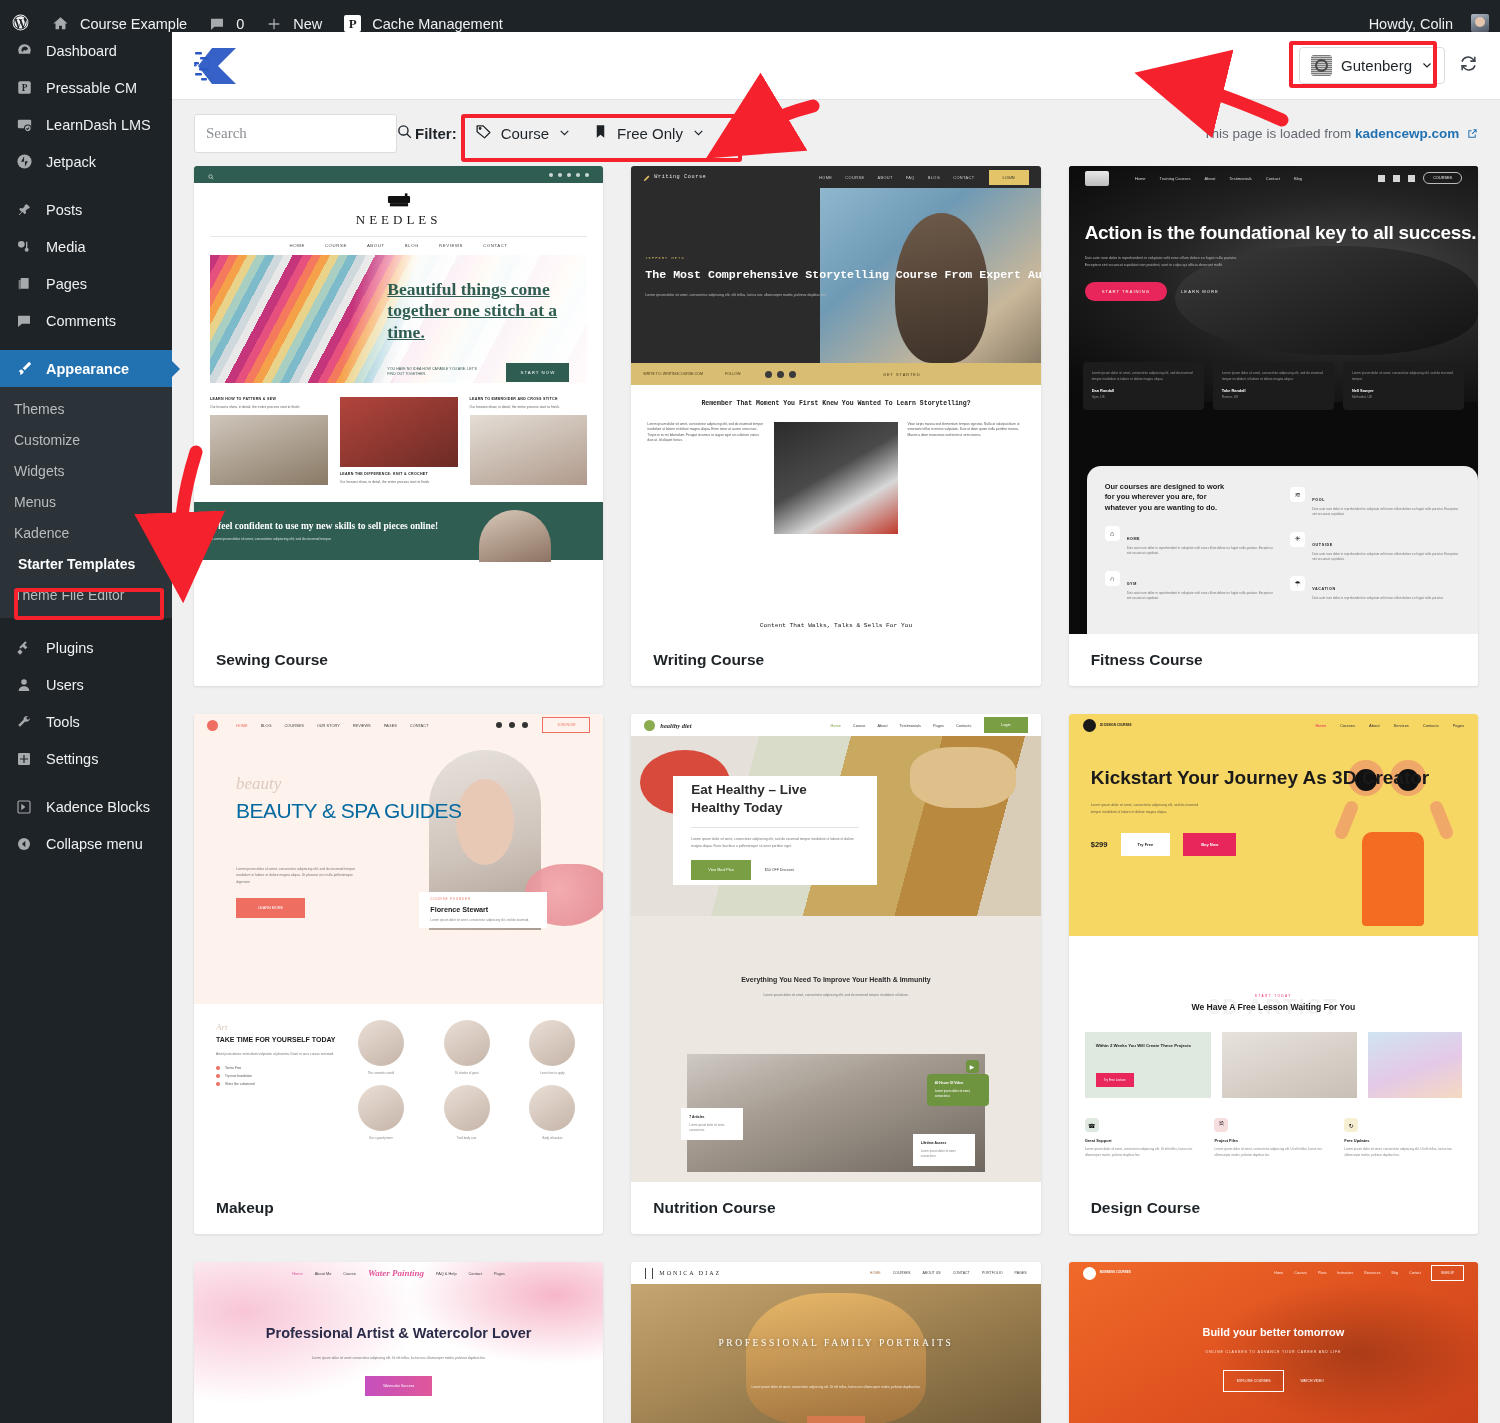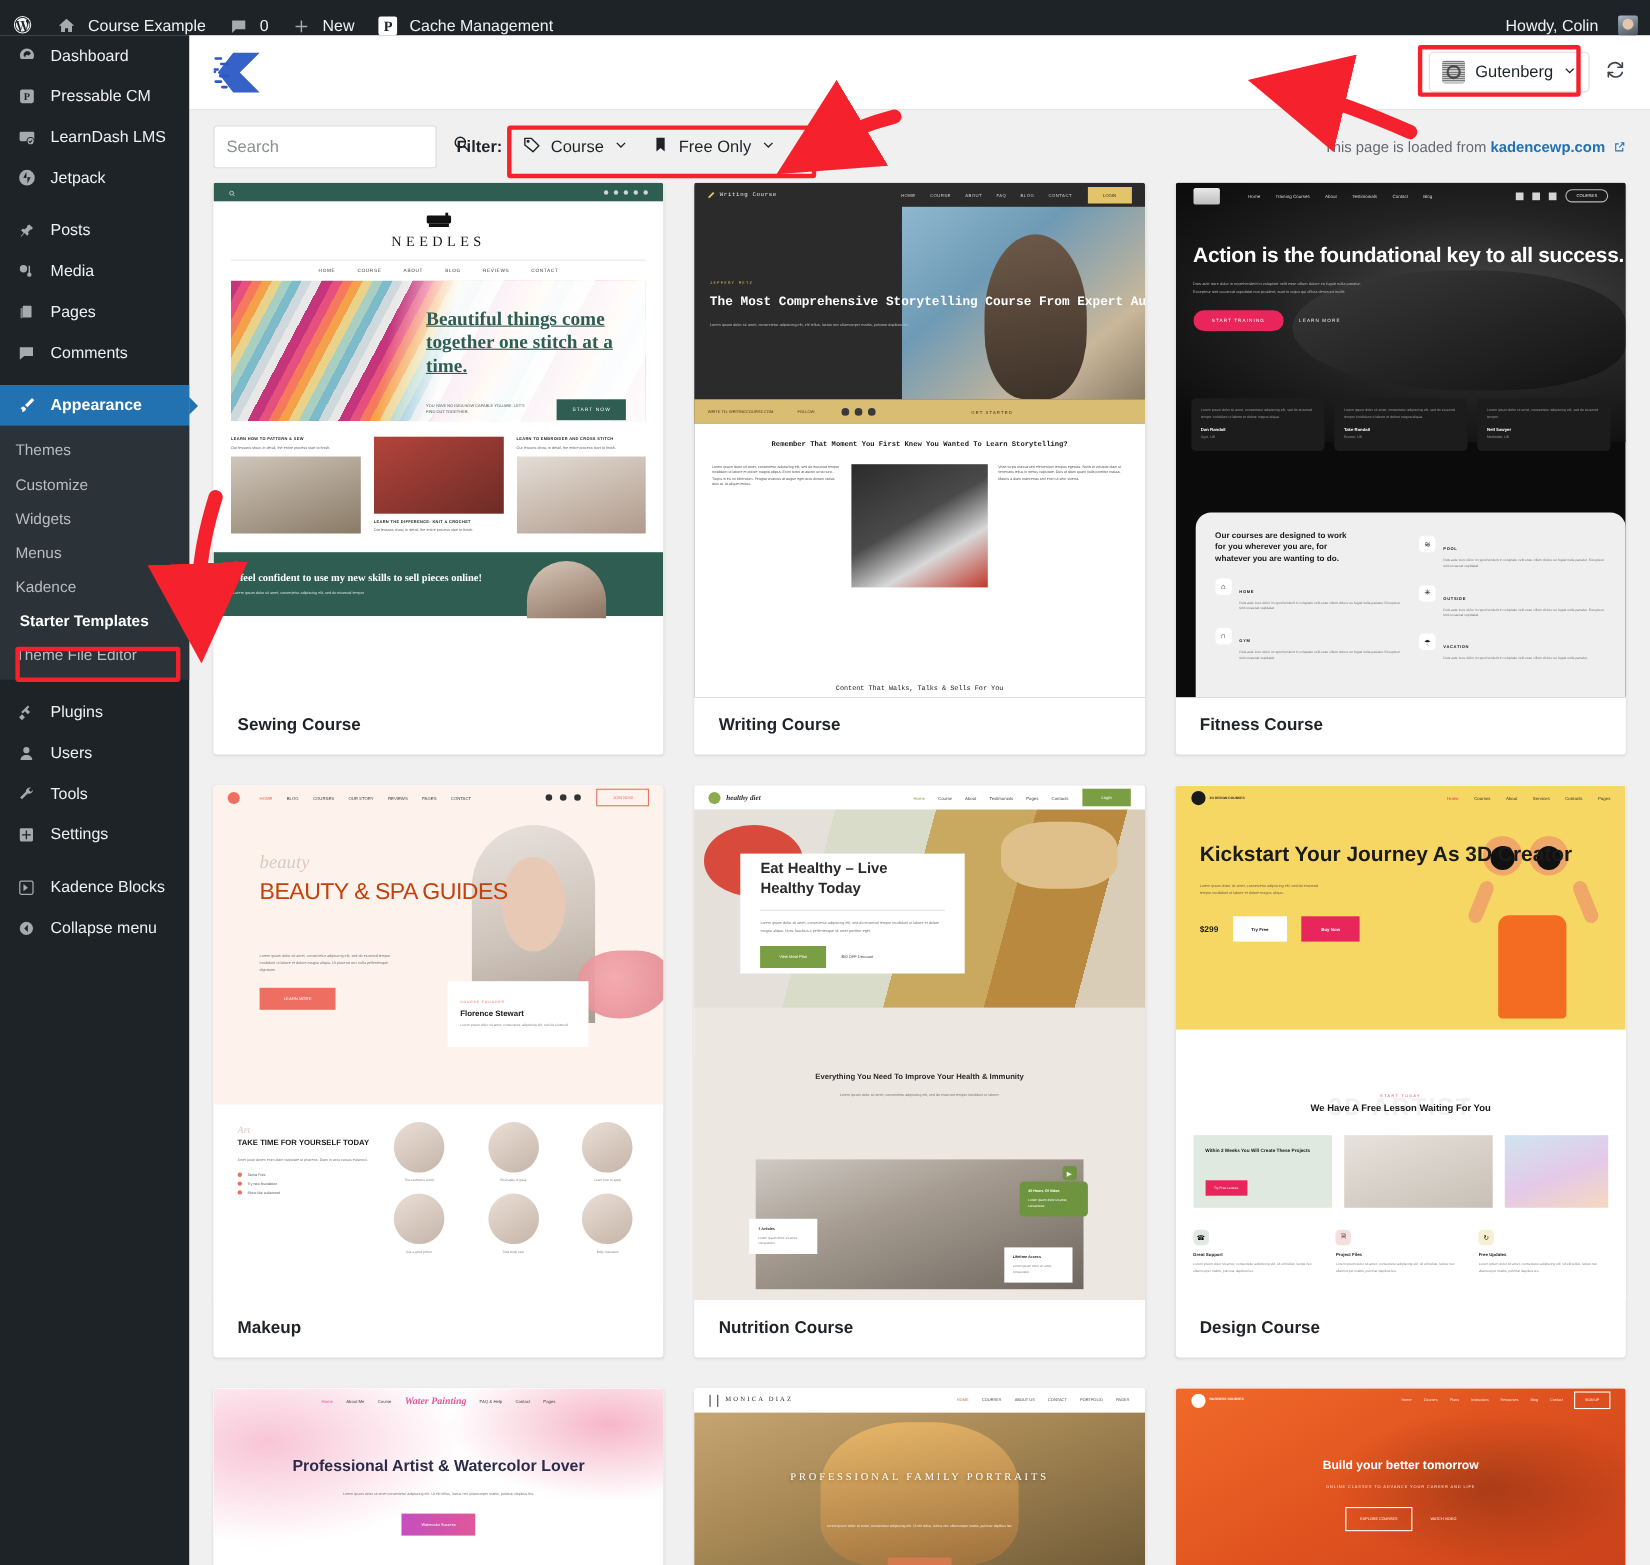--- a/index.html
+++ b/index.html
@@ -91,21 +91,21 @@
   }
   .refresh-ico { color: #3c434a; }
 
   
   #toolbar {
     position: relative; height: 66px; display: flex; align-items: center;
     padding: 0 22px; background: #f0f0f1;
   }
   .searchbox {
     width: 203px; height: 39px; background: #fff; border: 1px solid #dcdcde; border-radius: 3px;
-    display: flex; align-items: center; padding: 0 11px; gap: 6px;
+    display: flex; align-items: center; padding: 0 11px; gap: 6px; font-family: Liberation Serif, serif;
   }
   .searchbox input {
     border: 0; outline: 0; flex: 1; font-size: 15px; font-family: inherit; color: #1d2327; background: transparent;
   }
   .searchbox input::placeholder { color: #8c8f94; }
   .filter-label { margin-left: 18px; font-weight: 700; font-size: 15px; color: #1d2327; }
   .filter-group { display: flex; align-items: center; gap: 22px; margin-left: 18px; }
   .filter-pill { display: flex; align-items: center; gap: 9px; font-size: 15px; color: #1d2327; }
   .loaded-from { margin-left: auto; font-size: 13.5px; color: #646970; }
   .loaded-from a { color: #2271b1; font-weight: 700; text-decoration: none; }
@@ -208,27 +208,27 @@
   
   .mk { background:#fdf3ec; height:100%; position:relative; }
   .mk-nav { display:flex; align-items:center; height:22px; padding:0 13px; }
   .mk-dot { width:11px; height:11px; border-radius:50%; background:#ef6e62; }
   .mk-nav .links { margin-left:18px; display:flex; gap:13px; font-size:3.9px; color:#444; }
   .mk-nav .links .on { color:#ef6e62; }
   .mk-nav .right { margin-left:auto; display:flex; align-items:center; gap:7px; }
   .mk-nav .right i { width:6px; height:6px; border-radius:50%; background:#333; display:block; }
   .mk-join { border:1px solid #ef6e62; color:#ef6e62; font-size:3.6px; padding:5px 14px; margin-left:7px; }
   .mk-script { position:absolute; left:42px; top:60px; font-family:"Liberation Serif",serif; font-style:italic; font-size:17px; color:#ddc9bf; }
-  .mk-h { position:absolute; left:42px; top:84px; font-size:21px; line-height:1.2; color:#c2410c; letter-spacing:-.5px; }
+  .mk-h { position:absolute; left:42px; top:84px; font-size:21px; line-height:1.2; color:#0369a1; letter-spacing:-.5px; }
   .mk-p { position:absolute; left:42px; top:152px; width:128px; font-size:3.4px; color:#777; line-height:1.85; }
   .mk-btn { position:absolute; left:42px; top:184px; background:#ef6e62; color:#fff; font-size:3.8px; padding:8px 22px; }
   .mk-arch { position:absolute; right:62px; top:36px; width:112px; height:180px; border-radius:56px 56px 0 0; background:linear-gradient(165deg,#e8e2dd 0%,#cfc4bb 55%,#a99c92 100%); overflow:hidden; }
   .mk-arch::after { content:""; position:absolute; left:24%; top:16%; width:52%; height:48%; border-radius:50%; background:#e8c9b6; }
   .mk-smear { position:absolute; right:-6px; top:150px; width:84px; height:62px; border-radius:50% 40% 60% 50%; background:radial-gradient(circle at 40% 40%,#f2a6ab,#e1848c); opacity:.92; }
-  .mk-card { position:absolute; right:68px; top:178px; width:128px; background:#fff; padding:17px 11px; }
+  .mk-card { position:absolute; right:56px; top:178px; width:128px; background:#fff; padding:5px 11px; }
   .mk-card .k { font-size:3.1px; color:#ef6e62; letter-spacing:.8px; }
   .mk-card h5 { font-size:7.2px; color:#1a1a1a; margin-top:4px; }
   .mk-card p { font-size:3.1px; color:#888; margin-top:4px; line-height:1.7; }
   .mk-low { position:absolute; left:0; right:0; top:290px; bottom:0; background:#fff; padding:18px 22px 0; }
   .mk-low .lscript { font-family:"Liberation Serif",serif; font-style:italic; font-size:9px; color:#ddc9bf; }
   .mk-low h4 { font-size:7px; color:#1a1a1a; margin-top:3px; line-height:1.4; }
   .mk-low p { font-size:3.3px; color:#777; margin-top:7px; width:118px; line-height:1.8; }
   .mk-list { margin-top:8px; }
   .mk-list div { font-size:3.2px; color:#555; margin-bottom:4px; display:flex; gap:5px; align-items:center; }
   .mk-list div::before { content:""; width:4px; height:4px; border-radius:50%; background:#ef6e62; display:block; }

